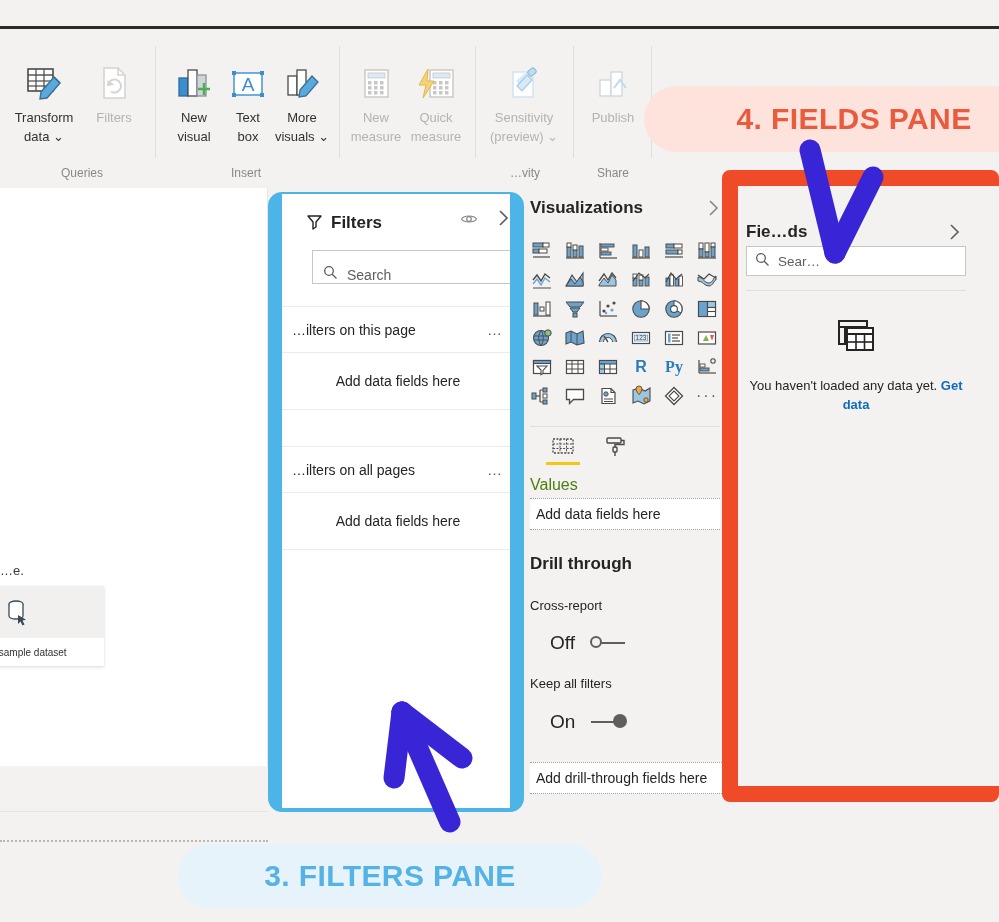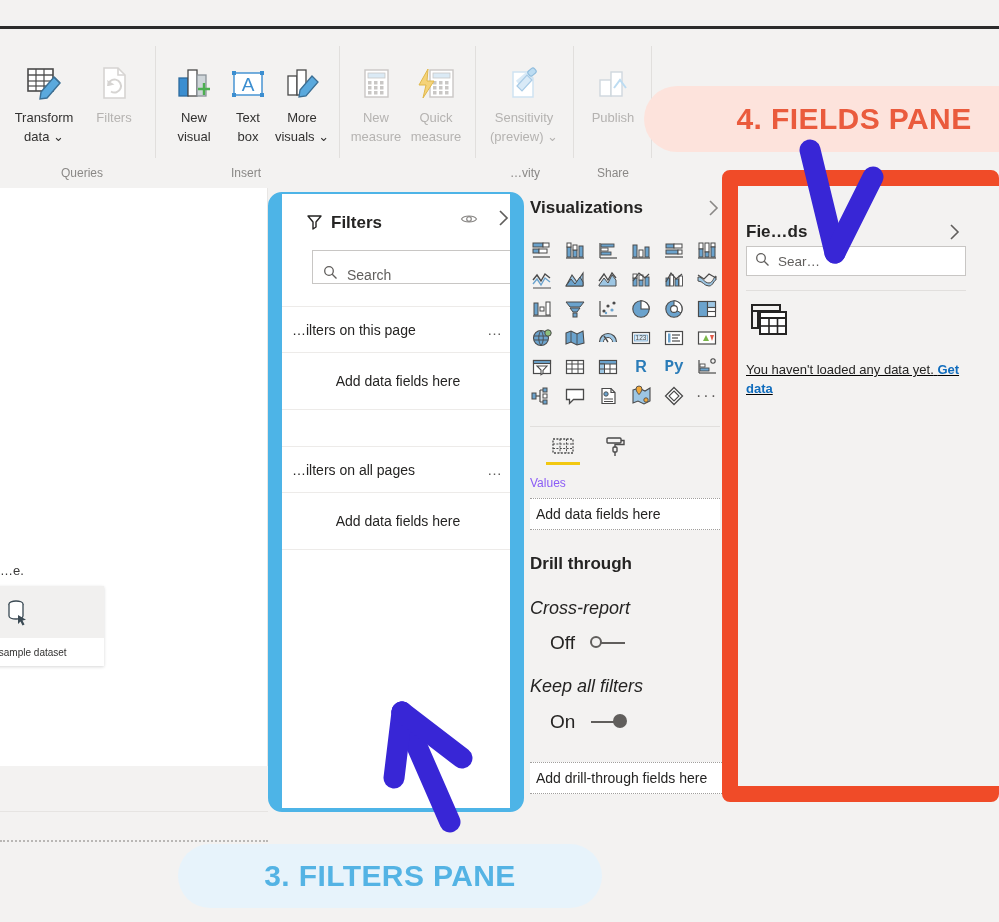--- a/index.html
+++ b/index.html
@@ -78,28 +78,28 @@
     justify-content:start; column-gap:1px; }
   .viz-grid .vcell { display:flex; align-items:center; justify-content:center;
     cursor:pointer; }
   .viz-tabs { position:absolute; left:6px; top:238px; width:190px; height:40px;
     border-top:1px solid #e1dfdd; display:flex; align-items:center; gap:22px;
     padding-left:18px; }
   .viz-tabs .t { position:relative; width:30px; height:34px; display:flex;
     align-items:center; justify-content:center; }
   .viz-tabs .t.active::after { content:""; position:absolute; left:-2px; bottom:-1px;
     width:34px; height:3px; background:#f2c811; }
-  .viz-values { position:absolute; left:6px; top:288px; font-size:12px; color:#8b5cf6; }
+  .viz-values { position:absolute; left:6px; top:288px; font-size:16px; color:#4d7c0f; }
   .viz-drop { position:absolute; left:6px; top:310px; width:190px; height:32px;
     border-top:1.5px dotted #a19f9d; border-bottom:1.5px dotted #a19f9d;
     background:#ffffff; display:flex; align-items:center; padding-left:6px;
     font-size:14px; color:#252423; }
   .viz-drill { position:absolute; left:6px; top:366px; font-size:17px; font-weight:bold;
     color:#252423; }
-  .viz-lbl { position:absolute; left:6px; font-size:18px; color:#252423;font-style:italic; }
+  .viz-lbl { position:absolute; left:6px; font-size:13px; color:#252423; }
   .toggle { position:absolute; display:flex; align-items:center; font-size:19px;
     color:#252423; gap:16px; }
   .tgl-off .track { display:inline-block; width:34px; height:2px; background:#605e5c;
     position:relative; }
   .tgl-off .knob { position:absolute; left:-1px; top:-6px; width:12px; height:12px;
     border:2px solid #605e5c; border-radius:50%; background:#f3f2f1; }
   .tgl-on .track { display:inline-block; width:34px; height:2px; background:#605e5c;
     position:relative; }
   .tgl-on .knob { position:absolute; right:-2px; top:-7px; width:14px; height:14px;
     border-radius:50%; background:#605e5c; }
@@ -115,21 +115,21 @@
     background:#f3f2f1; overflow:hidden; }
   .fd-head { position:absolute; left:8px; top:20px; width:215px; display:flex;
     align-items:center;margin-top:16px; }
   .fd-head .chev { position:absolute; right:0; top:1px; }
   .fd-search { position:absolute; left:8px; top:60px; width:220px; height:30px;
     border:1px solid #c8c6c4; background:#fff; display:flex; align-items:center;
     padding-left:8px; font-size:13.5px; color:#605e5c; }
   .fd-search .mag { margin-right:8px; }
   .fd-div { position:absolute; left:8px; top:104px; width:220px; height:1px;
     background:#e1dfdd; }
-  .fd-empty { position:absolute; left:8px; top:114px; width:220px; text-align:left;text-decoration:underline; }
+  .fd-empty { position:absolute; left:8px; top:130px; width:220px; text-align:center; }
   .fd-empty .txt { font-size:13px; color:#252423; line-height:19px; margin-top:14px; }
   .fd-empty .lnk { color:#0f6cbd; font-weight:bold; cursor:pointer; }
 
   
   .callout { position:absolute; display:flex; align-items:center; justify-content:center;
     border-radius:999px; font-weight:bold; letter-spacing:.4px; }
   .callout-fields { left:644px; top:86px; width:420px; height:66px;
     background:#fde3dc; color:#ea5b3d; font-size:30px; }
   .callout-filters { left:178px; top:844px; width:424px; height:64px;
     background:#e7f3fb; color:#54b3e4; font-size:30px; }
@@ -593,21 +593,21 @@
             <rect x="2.5" y="4.5" width="17" height="3.5" fill="#6ba3cd" stroke="#4a4a4a" stroke-width="1"></rect>
             <rect x="2.5" y="8" width="5" height="9.5" fill="#9dc6e3" stroke="#4a4a4a" stroke-width="1"></rect>
             <line x1="13" y1="8" x2="13" y2="17.5" stroke="#4a4a4a" stroke-width="1"></line>
             <line x1="2.5" y1="13" x2="19.5" y2="13" stroke="#4a4a4a" stroke-width="1"></line>
           </svg>
         </div>
       <div class="vcell">
           <span style="font-size:16px; font-weight:bold; color:#2b7cb8; font-family:'Liberation Sans',sans-serif;">R</span>
         </div>
       <div class="vcell">
-          <span style="font-size:16px; font-weight:bold; color:#2b7cb8; font-family:Liberation Mono, monospace;">Py</span>
+          <span style="font-size:16px; font-weight:bold; color:#2b7cb8; font-family:Liberation Serif, serif;">Py</span>
         </div>
       <div class="vcell">
           <svg width="22" height="22" viewBox="0 0 22 22">
             <line x1="3" y1="4" x2="3" y2="17" stroke="#4a4a4a" stroke-width="1.2"></line>
             <line x1="3" y1="17" x2="20" y2="17" stroke="#4a4a4a" stroke-width="1.2"></line>
             <rect x="4" y="12" width="9" height="3" fill="#6ba3cd" stroke="#4a4a4a" stroke-width="0.9"></rect>
             <rect x="4" y="8" width="5" height="3" fill="#fff" stroke="#4a4a4a" stroke-width="0.9"></rect>
             <circle cx="17" cy="5" r="2.2" fill="none" stroke="#4a4a4a" stroke-width="1.1"></circle>
           </svg>
         </div>

